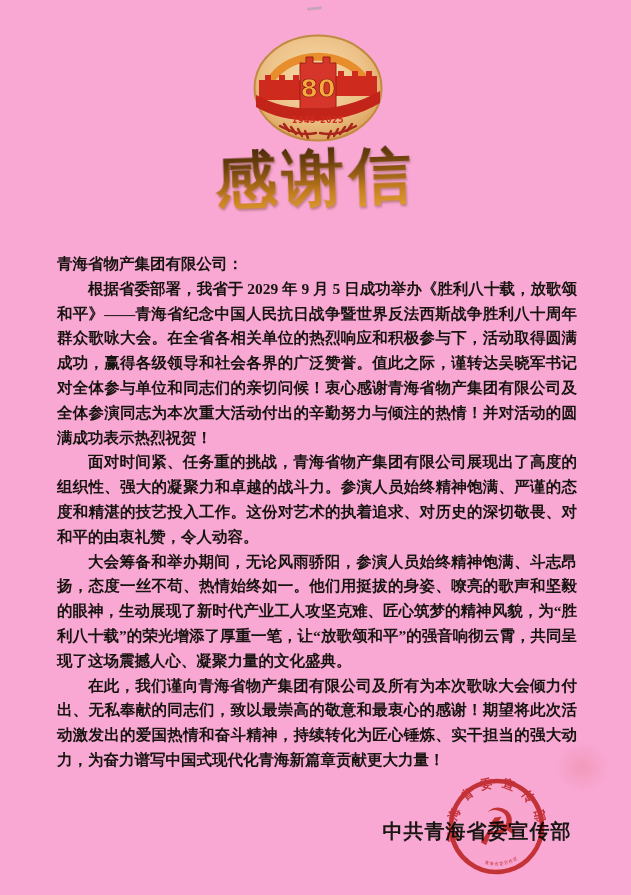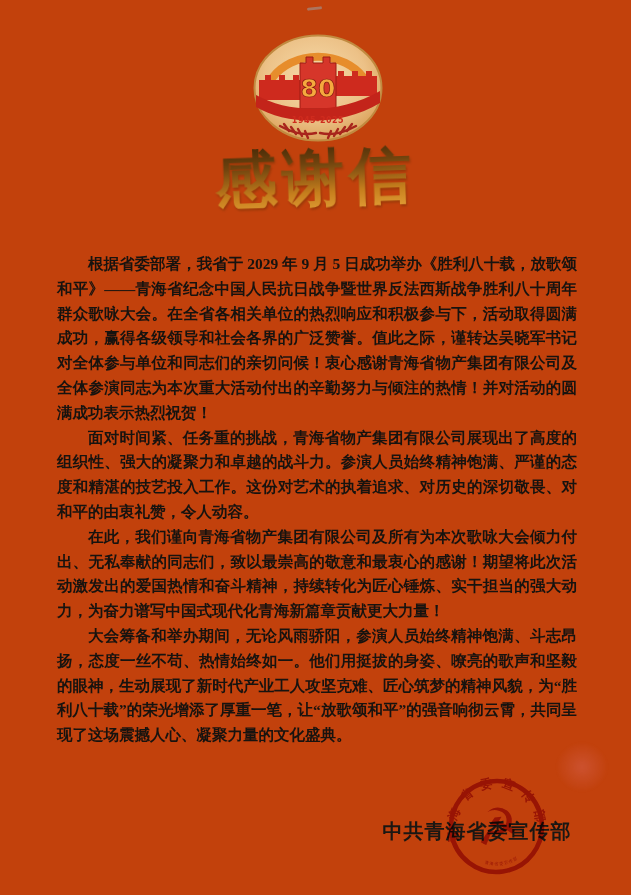--- a/index.html
+++ b/index.html
@@ -1,20 +1,20 @@
 <!DOCTYPE html>
 <html><head>
 <meta charset="utf-8">
 <style>
   html,body{margin:0;padding:0;background:#ffffff;}
   .page{
     position:relative;
     width:631px;height:895px;
     margin:0 auto;
-    background:#c2410c;
+    background:#f9a8d4;
     overflow:hidden;
     font-family:"Liberation Serif","DejaVu Serif",serif;
   }
   
   .top-artifact{
     position:absolute;left:307px;top:7px;width:15px;height:3px;
     background:#9aa0a4;opacity:.55;border-radius:2px;transform:rotate(-6deg);
   }
   
   .emblem{position:absolute;left:252px;top:33px;width:132px;height:110px;}
@@ -88,24 +88,25 @@
         <path d="M32,91 l5,7 M39,94 l5,7 M46,96 l4,7 M53,98 l3,7"></path>
         <path d="M104,93 Q84,104 68,100"></path>
         <path d="M100,91 l-5,7 M93,94 l-5,7 M86,96 l-4,7 M79,98 l-3,7"></path>
       </g>
     </svg>
   </div>
 
   <h1 class="title">感谢信</h1>
 
   <div class="letter">
+    <p class="salutation">青海省物产集团有限公司：</p>
     <p class="para">根据省委部署，我省于 2029 年 9 月 5 日成功举办《胜利八十载，放歌颂和平》——青海省纪念中国人民抗日战争暨世界反法西斯战争胜利八十周年群众歌咏大会。在全省各相关单位的热烈响应和积极参与下，活动取得圆满成功，赢得各级领导和社会各界的广泛赞誉。值此之际，谨转达吴晓军书记对全体参与单位和同志们的亲切问候！衷心感谢青海省物产集团有限公司及全体参演同志为本次重大活动付出的辛勤努力与倾注的热情！并对活动的圆满成功表示热烈祝贺！</p>
     <p class="para">面对时间紧、任务重的挑战，青海省物产集团有限公司展现出了高度的组织性、强大的凝聚力和卓越的战斗力。参演人员始终精神饱满、严谨的态度和精湛的技艺投入工作。这份对艺术的执着追求、对历史的深切敬畏、对和平的由衷礼赞，令人动容。</p>
+    <p class="para">大会筹备和举办期间，无论风雨骄阳，参演人员始终精神饱满、斗志昂扬，态度一丝不苟、热情始终如一。他们用挺拔的身姿、嘹亮的歌声和坚毅的眼神，生动展现了新时代产业工人攻坚克难、匠心筑梦的精神风貌，为“胜利八十载”的荣光增添了厚重一笔，让“放歌颂和平”的强音响彻云霄，共同呈现了这场震撼人心、凝聚力量的文化盛典。</p>
     <p class="para">在此，我们谨向青海省物产集团有限公司及所有为本次歌咏大会倾力付出、无私奉献的同志们，致以最崇高的敬意和最衷心的感谢！期望将此次活动激发出的爱国热情和奋斗精神，持续转化为匠心锤炼、实干担当的强大动力，为奋力谱写中国式现代化青海新篇章贡献更大力量！</p>
-    <p class="para">大会筹备和举办期间，无论风雨骄阳，参演人员始终精神饱满、斗志昂扬，态度一丝不苟、热情始终如一。他们用挺拔的身姿、嘹亮的歌声和坚毅的眼神，生动展现了新时代产业工人攻坚克难、匠心筑梦的精神风貌，为“胜利八十载”的荣光增添了厚重一笔，让“放歌颂和平”的强音响彻云霄，共同呈现了这场震撼人心、凝聚力量的文化盛典。</p>
   </div>
 
   <div class="signature">
     <div class="sig-org">中共青海省委宣传部</div>
   </div>
 
   <div class="seal">
     <svg viewBox="0 0 120 120" xmlns="http://www.w3.org/2000/svg">
       <defs>
         <path id="sealArcTop" d="M 15 78 A 48 48 0 1 1 105 78" fill="none"></path>

